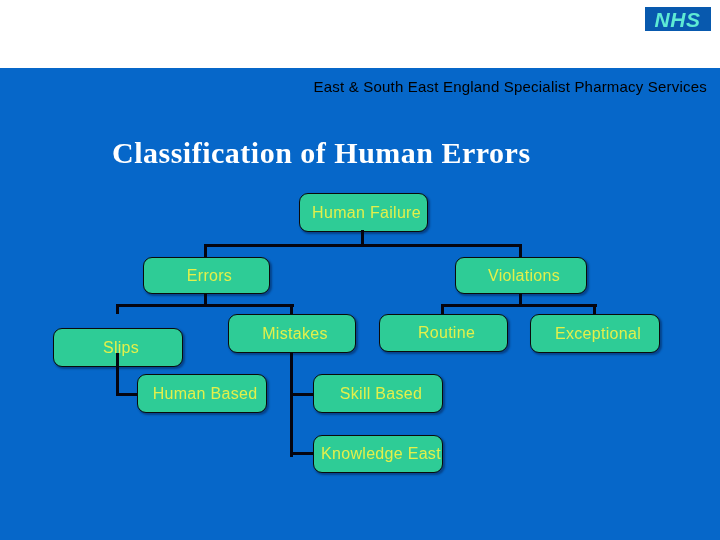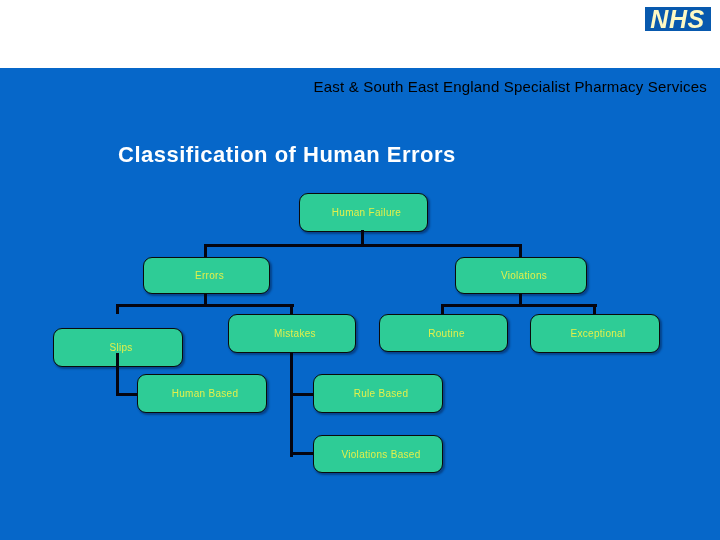--- a/index.html
+++ b/index.html
@@ -15,44 +15,44 @@
     width:720px;height:68px;
     background:var(--header-background,#fff);
   }
   .nhs-logo{
     position:absolute;top:7px;right:9px;
     width:66px;height:24px;
     background:var(--nhs-logo-blue,#0859AE);
     display:flex;align-items:center;justify-content:center;
   }
   .nhs-logo span{
-    color:#fef9c3;font-weight:bold;font-style:italic;
-    font-size:25px;letter-spacing:0.5px;line-height:1;
+    color:#5eead4;font-weight:bold;font-style:italic;
+    font-size:21px;letter-spacing:0.5px;line-height:1;
     padding-right:1px;
   }
   .header-org{
     position:absolute;top:42px;right:13px;
     font-size:15px;color:var(--header-text,#000);
     white-space:nowrap;letter-spacing:0.2px;margin-top:36px;
   }
   .slide-title{
-    position:absolute;left:100px;top:124px;margin:18px;
-    font-size:22px;font-weight:bold;
+    position:absolute;left:100px;top:124px;margin:12px;
+    font-size:30px;font-weight:bold;
     color:var(--title-text,#fff);
-    letter-spacing:0.5px;white-space:nowrap;
+    letter-spacing:0.5px;white-space:nowrap;font-family:Liberation Serif, serif;
   }
   .node{
     position:absolute;
     background:var(--node-fill,#2ECC96);
     border:1.5px solid var(--node-border,#0a0a0a);
     border-radius:9px;
     box-sizing:border-box;
     display:flex;align-items:center;justify-content:center;
     color:var(--node-label,#E3F04A);
-    font-size:10px;letter-spacing:0.3px;
+    font-size:16px;letter-spacing:0.3px;
     box-shadow:1.5px 1.5px 2px rgba(0,0,25,0.35);
     padding-left:6px;
   }
   .line{
     position:absolute;
     background:var(--connector,#05050F);
   }
 </style>
 </head>
 <body>
@@ -79,23 +79,23 @@
     <div class="node" style="left:53px;top:328px;width:130px;height:39px">Slips</div>
 
     <div class="node" style="left:228px;top:314px;width:128px;height:39px">Mistakes</div>
 
     <div class="node" style="left:379px;top:314px;width:129px;height:38px">Routine</div>
 
     <div class="node" style="left:530px;top:314px;width:130px;height:39px">Exceptional</div>
 
     <div class="node" style="left:137px;top:374px;width:130px;height:39px">Human Based</div>
 
-    <div class="node" style="left:313px;top:374px;width:130px;height:39px">Rule Based</div>
+    <div class="node" style="left:313px;top:374px;width:130px;height:39px">Skill Based</div>
 
-    <div class="node" style="left:313px;top:435px;width:130px;height:38px">Violations Based</div>
+    <div class="node" style="left:313px;top:435px;width:130px;height:38px">Knowledge East</div>
 
     <div class="line" style="left:361px;top:230px;width:3px;height:14px"></div>
     <div class="line" style="left:204px;top:244px;width:318px;height:3px"></div>
     <div class="line" style="left:204px;top:247px;width:3px;height:10px"></div>
     <div class="line" style="left:519px;top:247px;width:3px;height:10px"></div>
 
     <div class="line" style="left:204px;top:294px;width:3px;height:10px"></div>
     <div class="line" style="left:116px;top:304px;width:178px;height:3px"></div>
     <div class="line" style="left:116px;top:307px;width:3px;height:7px"></div>
     <div class="line" style="left:290px;top:307px;width:3px;height:7px"></div>

